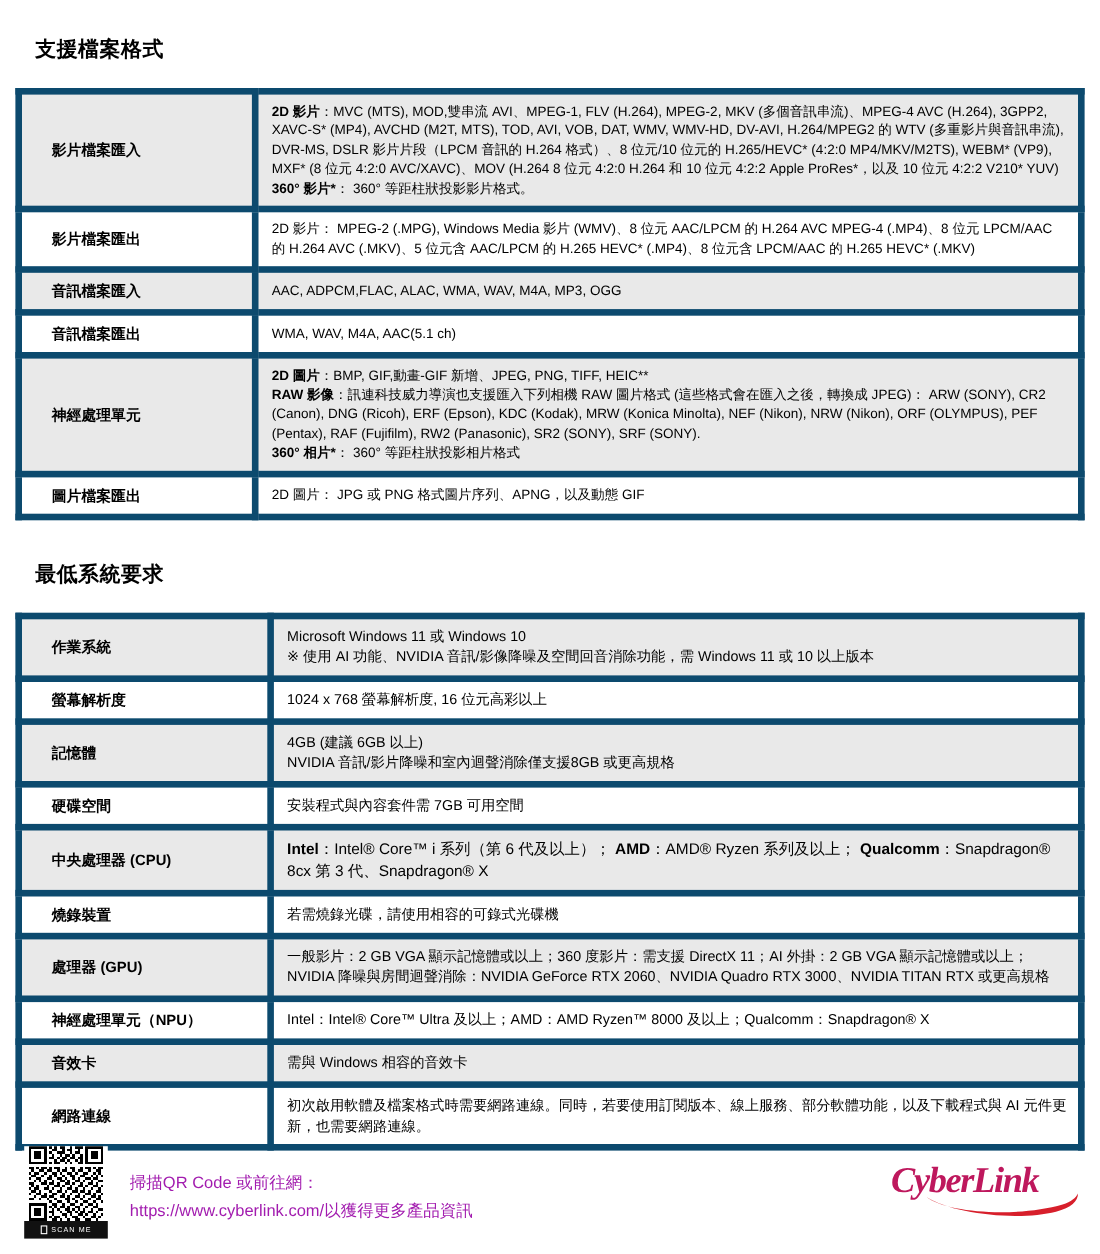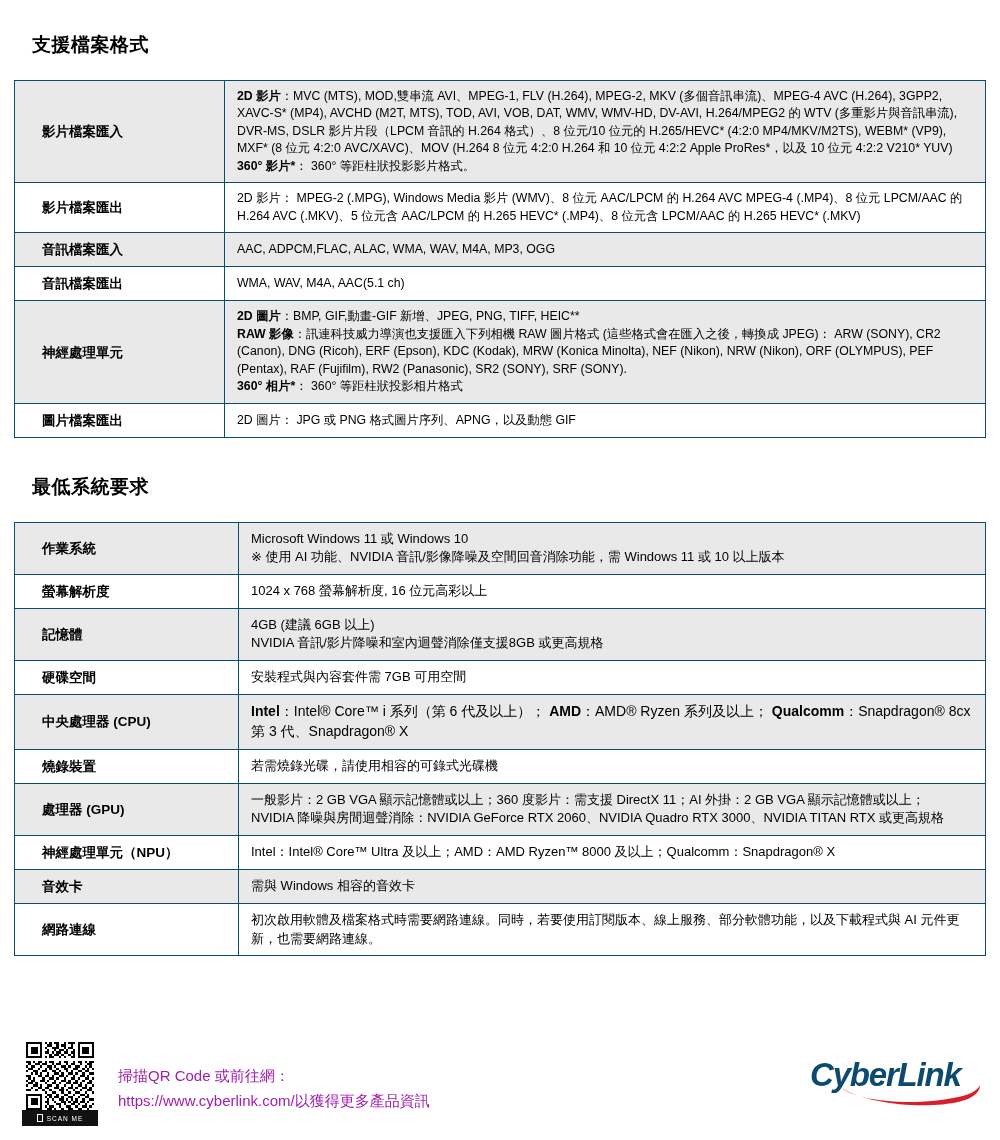--- a/index.html
+++ b/index.html
@@ -33,21 +33,21 @@
     padding-top: 26px;
     font-family: Liberation Mono, monospace;
   }
   table.spec {
     width: 972px;
     border-collapse: collapse;
     table-layout: fixed;
     border: 1px solid #c9c9c9;
   }
   table.spec td {
-    border: 1px solid #0c4a6e;
+    border: 6px solid #0c4a6e;
     vertical-align: middle;
     padding: 7px 10px 7px 12px;
     line-height: 1.42;
   }
   table.spec td.label {
     width: 172px;
     font-weight: bold;
     font-size: 13.5px;
     padding-left: 27px;
     white-space: nowrap;
@@ -116,26 +116,26 @@
     color: #a21caf;
   }
   .logo {
     position: absolute;
     right: 4px;
     top: 18px;
     width: 176px;
     height: 52px;
   }
   .logo-word {
-    font-family: Liberation Sans, sans-serif;
+    font-family: Liberation Serif, serif;
     font-style: italic;
     font-weight: bold;
     font-size: 33px;
     letter-spacing: -1.2px;
-    color: #0c4a6e;
+    color: #be185d;
     line-height: 1;
     position: absolute;
     top: 0;
     left: 4px;
   }
   .logo-swoosh {
     position: absolute;
     left: 34px;
     top: 26px;
     width: 142px;

